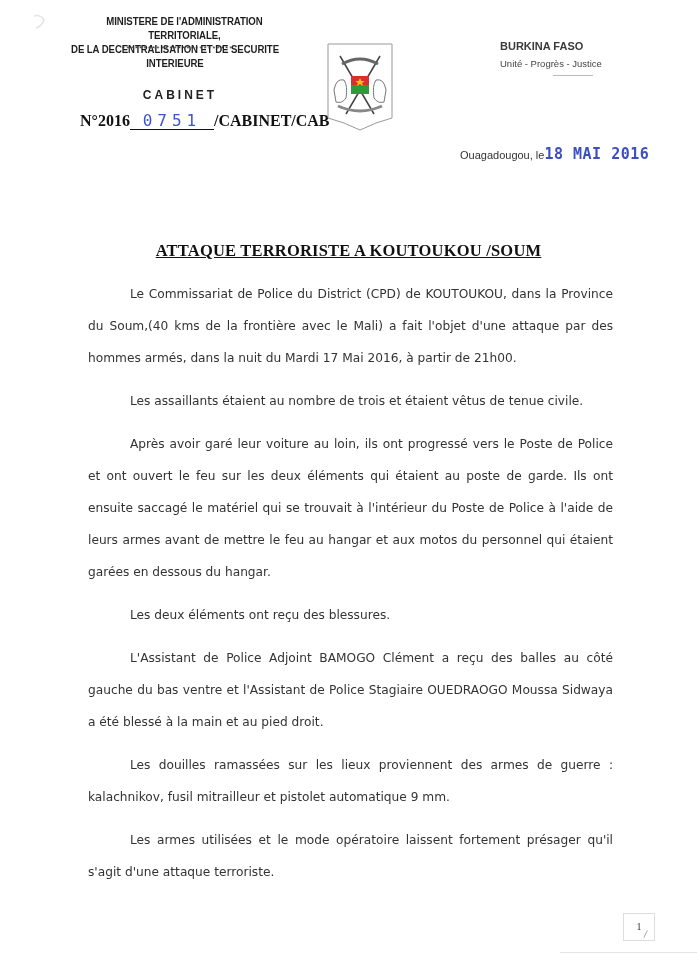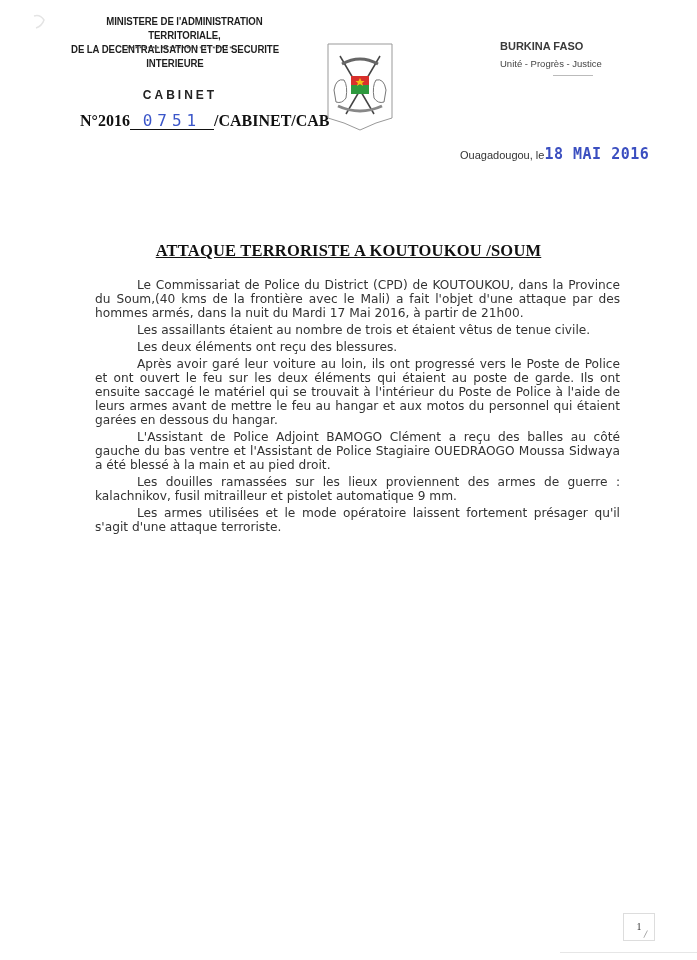--- a/index.html
+++ b/index.html
@@ -23,23 +23,23 @@
   .country { position: absolute; left: 500px; top: 40px; width: 145px; text-align: left; font-family: "Liberation Sans", sans-serif; }
   .country .name { font-weight: bold; font-size: 11px; color: #3a3a3a; }
   .country .motto { font-size: 9.5px; color: #444; margin-top: 6px; }
   .country .rule { width: 40px; height: 1px; background: #bbb; margin: 6px auto 0; }
   .dateline { position: absolute; left: 460px; top: 145px; white-space: nowrap; font-family: "Liberation Sans", sans-serif; font-size: 11px; color: #333; }
   .dateline .stamp { font-family: "DejaVu Sans Mono", monospace; font-weight: bold; font-size: 15px; color: #3b4fc0; letter-spacing: 0.5px; }
   .title {
     position: absolute; left: 0; width: 697px; top: 241px; text-align: center;
     font-family: "Liberation Serif", serif; font-weight: bold; font-size: 16.5px; color: #111; text-decoration: underline; letter-spacing: 0.2px;
   }
-  .body { position: absolute; left: 95px; width: 525px; top: 278px; font-size: 12.2px; line-height: 14px; color: #333; }
+  .body { position: absolute; left: 88px; width: 525px; top: 278px; font-size: 12.2px; line-height: 32px; color: #333; }
   .body p { margin: 0; text-align: justify; text-indent: 42px; }
-  .body p + p { margin-top: 3px; }
+  .body p + p { margin-top: 11px; }
   .page-box { position: absolute; left: 623px; top: 913px; width: 30px; height: 26px; border: 1px solid #ddd; font-family: "Liberation Serif", serif; font-size: 10px; text-align: center; line-height: 26px; color: #333; }
   .page-sign { position: absolute; left: 644px; top: 929px; font-size: 9px; color: #999; font-style: italic; }
   .bottom-rule { position: absolute; left: 560px; top: 952px; width: 137px; height: 1px; background: #e6e6e6; }
   .corner-mark { position: absolute; left: 30px; top: 12px; width: 20px; height: 20px; }
 </style>
 </head>
 <body>
 
 <div class="corner-mark">
   <svg width="20" height="20">
@@ -81,22 +81,22 @@
 
 <div class="dateline">
   <span>Ouagadougou, le</span><span class="stamp">18 MAI 2016</span>
 </div>
 
 <div class="title">ATTAQUE TERRORISTE A KOUTOUKOU /SOUM</div>
 
 <div class="body">
   <p>Le Commissariat de Police du District (CPD) de KOUTOUKOU, dans la Province du Soum,(40 kms de la frontière avec le Mali) a fait l'objet d'une attaque par des hommes armés, dans la nuit du Mardi 17 Mai 2016, à partir de 21h00.</p>
   <p>Les assaillants étaient au nombre de trois et étaient vêtus de tenue civile.</p>
+  <p>Après avoir garé leur voiture au loin, ils ont progressé vers le Poste de Police et ont ouvert le feu sur les deux éléments qui étaient au poste de garde. Ils ont ensuite saccagé le matériel qui se trouvait à l'intérieur du Poste de Police  à l'aide de leurs armes avant de mettre le feu au hangar et aux motos du personnel qui étaient garées en dessous du hangar.</p>
   <p>Les deux éléments ont reçu des blessures.</p>
-  <p>Après avoir garé leur voiture au loin, ils ont progressé vers le Poste de Police et ont ouvert le feu sur les deux éléments qui étaient au poste de garde. Ils ont ensuite saccagé le matériel qui se trouvait à l'intérieur du Poste de Police  à l'aide de leurs armes avant de mettre le feu au hangar et aux motos du personnel qui étaient garées en dessous du hangar.</p>
   <p>L'Assistant de Police Adjoint BAMOGO Clément a reçu des balles au  côté gauche du bas ventre et l'Assistant de Police Stagiaire OUEDRAOGO Moussa Sidwaya a été blessé  à la main et au pied droit.</p>
   <p>Les douilles ramassées sur les lieux proviennent des armes de guerre : kalachnikov, fusil mitrailleur et pistolet automatique 9 mm.</p>
   <p>Les armes utilisées et le mode opératoire laissent fortement présager qu'il s'agit d'une attaque terroriste.</p>
 </div>
 
 <div class="page-box">1</div>
 <div class="page-sign">∕</div>
 <div class="bottom-rule"></div>
 
 </body></html>

